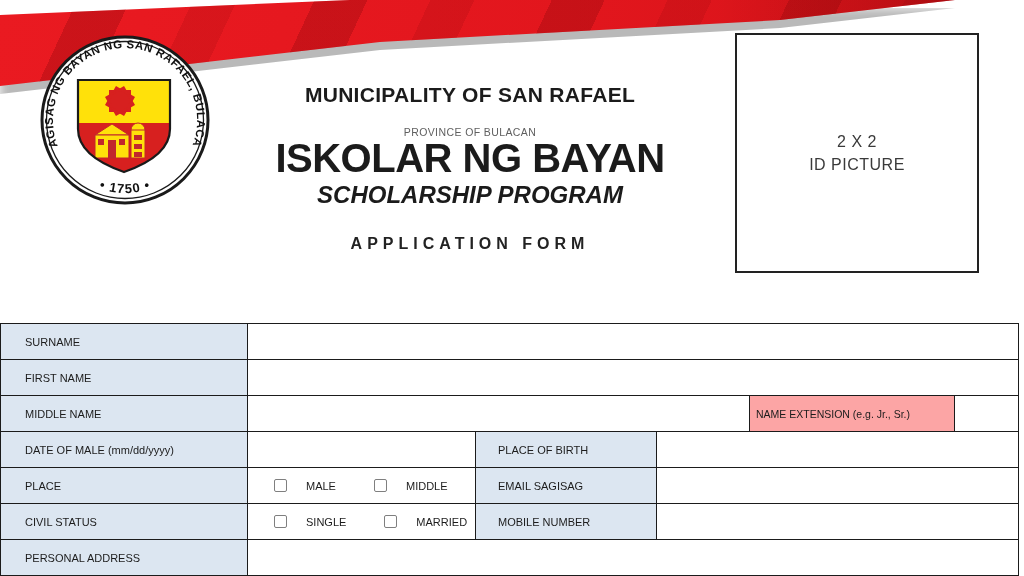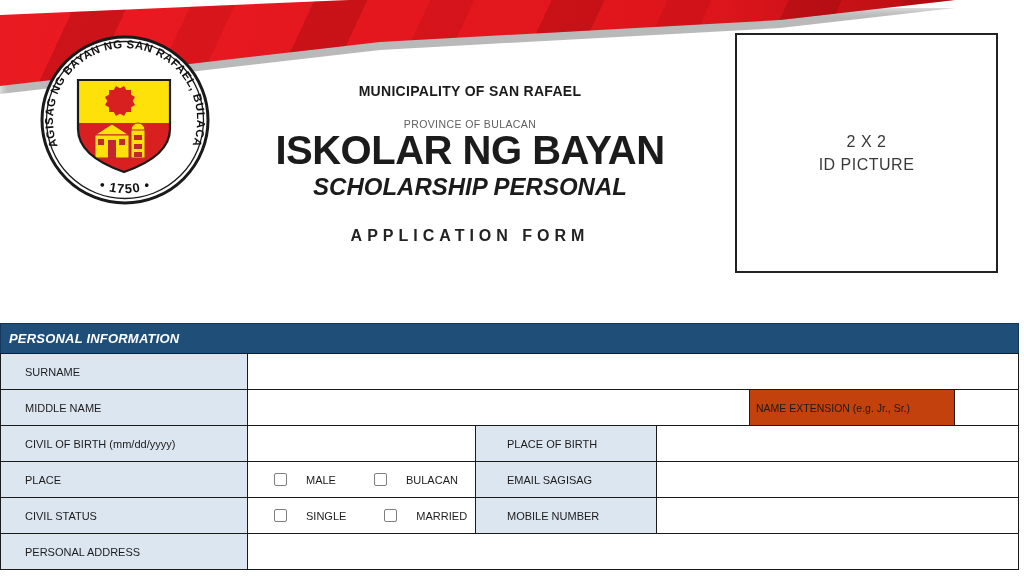--- a/index.html
+++ b/index.html
@@ -26,49 +26,49 @@
         rgba(0,0,0,0) 118px, rgba(0,0,0,0) 175px,
         rgba(160,10,14,0.22) 175px, rgba(160,10,14,0.22) 215px),
       linear-gradient(100deg, #ea1a21 0%, #e2161d 55%, #d31318 100%);
   }
 
   
   .seal { position:absolute; left:39px; top:34px; width:172px; height:172px; z-index:2; }
 
   
   .header-text { position:absolute; left:240px; top:83px; width:460px; text-align:center; z-index:2; color:#1b1b1b; }
-  .muni  { font-size:14px; font-weight:bold; letter-spacing:0.3px; }
+  .muni  { font-size:21px; font-weight:bold; letter-spacing:0.3px; }
   .prov  { font-size:10.5px; color:#5f5f5f; letter-spacing:0.4px; margin-top:19px; }
   .program { font-size:40px; font-weight:800; letter-spacing:-0.5px; line-height:1.0; }
   .program-sub { font-size:24px; font-weight:bold; font-style:italic; margin-top:3px; }
   .form-title { font-size:16px; font-weight:600; letter-spacing:5px; margin-top:26px; color:#222; }
 
   
   .id-box {
-    position:absolute; left:735px; top:33px; width:263px; height:240px; z-index:1;
+    position:absolute; left:735px; top:33px; width:244px; height:240px; z-index:1;
     border:2px solid #222; background:#ffffff;
     display:flex; flex-direction:column; align-items:center; justify-content:center;
     font-size:16px; color:#3a3a3a; letter-spacing:0.5px; line-height:1.45;
   }
 
   
   .info-table {
     position:absolute; left:0; top:323px; width:1018px; z-index:1;
     border-collapse:collapse; table-layout:fixed;
     font-size:11px; color:#1c1c1c;
   }
   .info-table td { border:1.5px solid #1b1b1b; height:36px; overflow:hidden; white-space:nowrap; }
   .info-table tr.section-row td {
     background:#1f4e79; color:#ffffff; font-weight:bold; font-style:italic;
     font-size:13px; padding-left:8px; letter-spacing:0.2px; height:30px;
     border-color:#14365a; border-bottom-color:#1b1b1b;
   }
   .lbl { background:#dce6f1; padding-left:24px; }
-  .lbl2 { background:#dce6f1; padding-left:31px; }
-  .ext-lbl { background:#c2410c; padding-left:6px; font-size:10.5px; }
+  .lbl2 { background:#dce6f1; padding-left:22px; }
+  .ext-lbl { background:#fca5a5; padding-left:6px; font-size:10.5px; }
   .val { background:#ffffff; }
   .cb-cell { padding-left:26px; }
   .cb-wrap { display:flex; align-items:center; gap:38px; }
   .cb-group { display:inline-flex; align-items:flex-end; gap:19px; }
   .cb {
     display:inline-block; width:13px; height:13px; background:#ffffff;
     border:1.5px solid #7f7f7f; border-radius:2px;
   }
   .cb-label { font-size:11px; color:#1c1c1c; }
 </style>
@@ -118,69 +118,70 @@
         <rect x="95" y="118" width="8" height="5" fill="#C1272D"></rect>
       </g>
     </g>
     <path d="M39,46 L131,46 L131,95 Q131,122 85,138 Q39,122 39,95 Z" fill="none" stroke="#1a1a1a" stroke-width="2.2"></path>
   </svg>
 
   <div class="header-text">
     <div class="muni">MUNICIPALITY OF SAN RAFAEL</div>
     <div class="prov">PROVINCE OF BULACAN</div>
     <div class="program">ISKOLAR NG BAYAN</div>
-    <div class="program-sub">SCHOLARSHIP PERSONAL</div>
+    <div class="program-sub">SCHOLARSHIP PROGRAM</div>
     <div class="form-title">APPLICATION FORM</div>
   </div>
 
   <div class="id-box">
     <div>2 X 2</div>
     <div>ID PICTURE</div>
   </div>
 
   <table class="info-table">
     <colgroup>
       <col style="width:247px">
         <col style="width:228px">
         <col style="width:181px">
       <col style="width:93px">
         <col style="width:205px">
         <col style="width:64px">
     </colgroup>
     <tbody>
-        <tr class="section-row">
-      <td colspan="6">PERSONAL INFORMATION</td>
-    </tr>
     <tr>
       <td class="lbl">SURNAME</td>
       <td class="val" colspan="5"></td>
     </tr>
     <tr>
+      <td class="lbl">FIRST NAME</td>
+      <td class="val" colspan="5"></td>
+    </tr>
+    <tr>
       <td class="lbl">MIDDLE NAME</td>
       <td class="val" colspan="3"></td>
       <td class="ext-lbl">NAME EXTENSION (e.g. Jr., Sr.)</td>
       <td class="val"></td>
     </tr>
     <tr>
-      <td class="lbl">CIVIL OF BIRTH (mm/dd/yyyy)</td>
+      <td class="lbl">DATE OF MALE (mm/dd/yyyy)</td>
       <td class="val"></td>
       <td class="lbl2">PLACE OF BIRTH</td>
       <td class="val" colspan="3"></td>
     </tr>
     <tr>
       <td class="lbl">PLACE</td>
       <td class="val cb-cell">
         <div class="cb-wrap">
           <span class="cb-group">
             <span class="cb"></span>
             <span class="cb-label">MALE</span>
           </span>
           <span class="cb-group">
             <span class="cb"></span>
-            <span class="cb-label">BULACAN</span>
+            <span class="cb-label">MIDDLE</span>
           </span>
         </div>
       </td>
       <td class="lbl2">EMAIL SAGISAG</td>
       <td class="val" colspan="3"></td>
     </tr>
     <tr>
       <td class="lbl">CIVIL STATUS</td>
       <td class="val cb-cell">
         <div class="cb-wrap">

